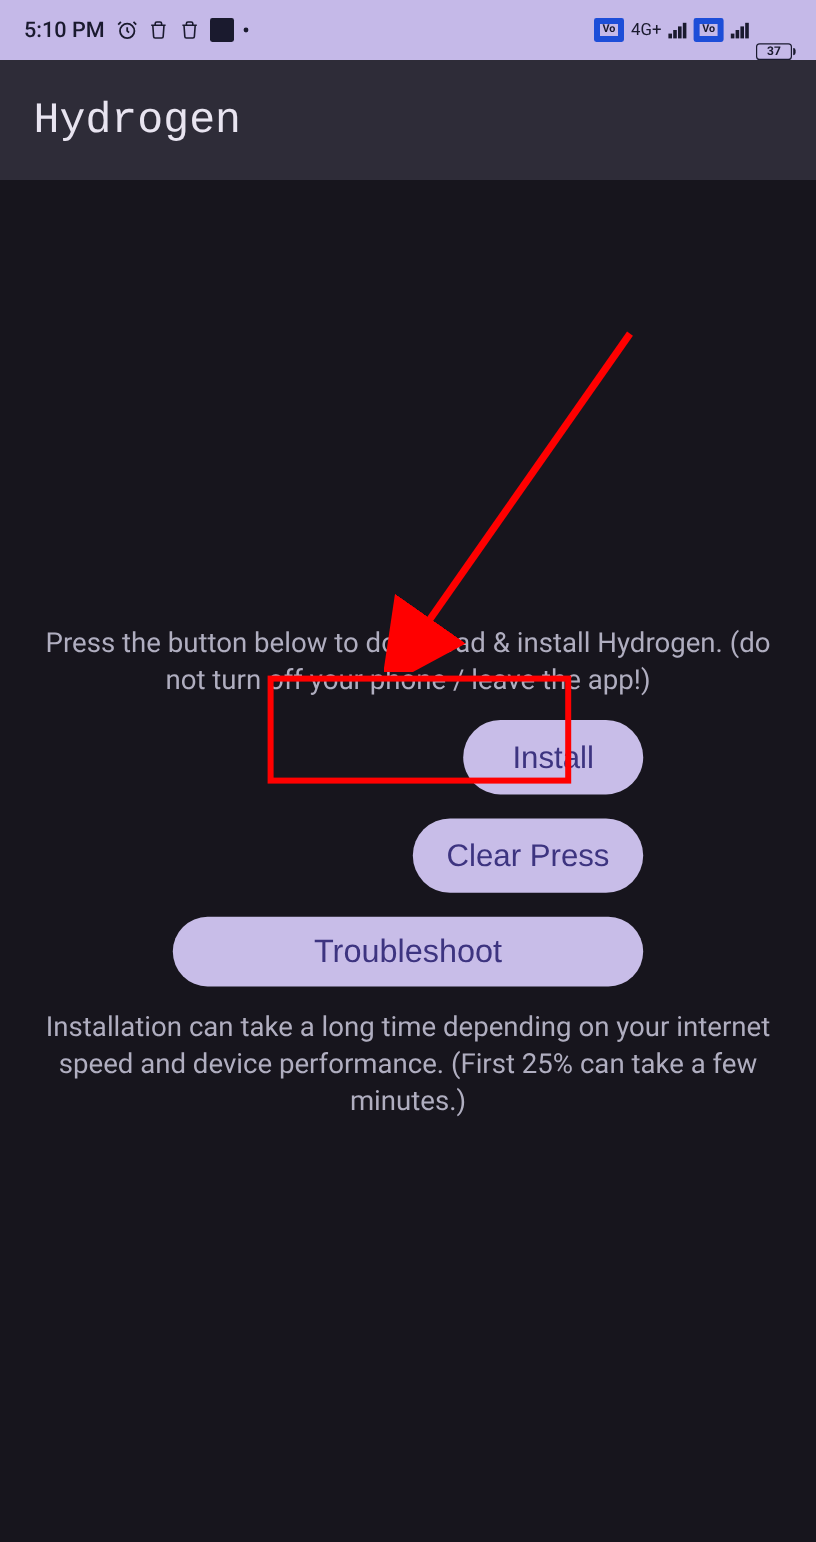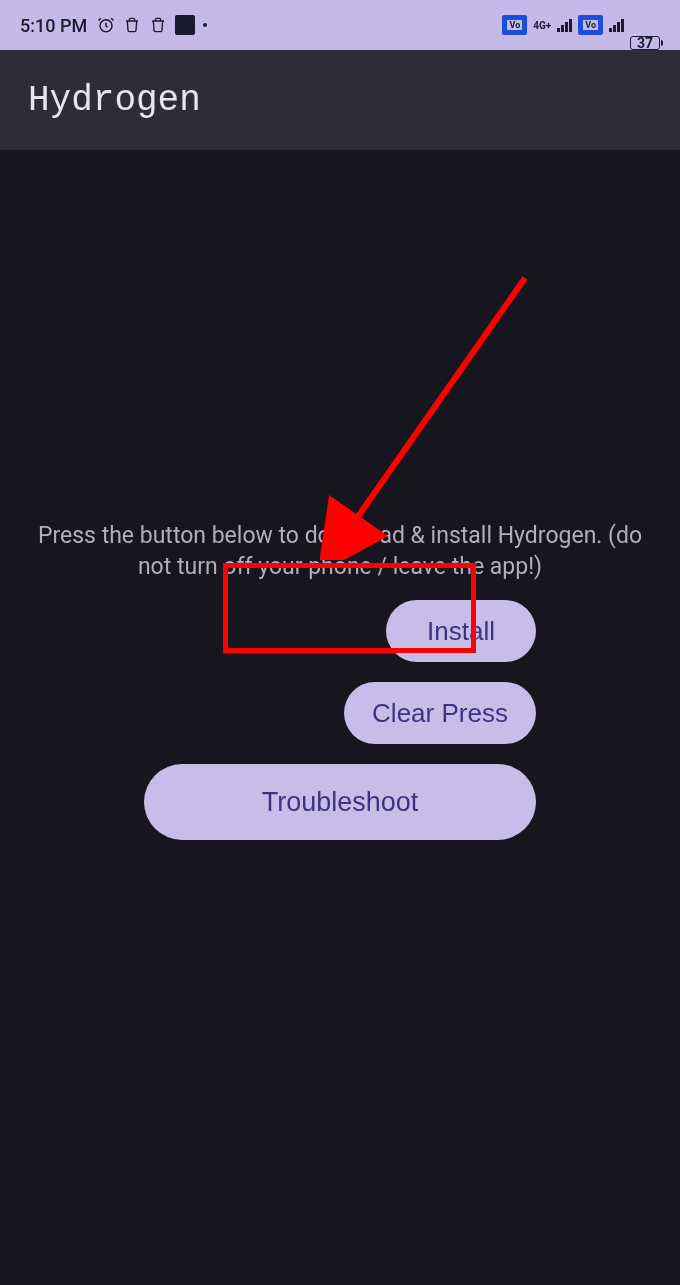--- a/index.html
+++ b/index.html
@@ -100,21 +100,21 @@
     .btn-install {
       width: 150px;
       height: 62px;
     }
     .btn-cleardata {
       width: 192px;
       height: 62px;
     }
     .btn-troubleshoot {
       width: 392px;
-      height: 76px;
+      height: 58px;
       font-size: 27px;
     }
     .instruction-bottom {
       color: #b0aec0;
       font-size: 23px;
       text-align: center;
       margin-top: 18px;
       line-height: 1.35;
       padding: 0 2px;
     }
@@ -139,21 +139,21 @@
     }
     .battery {
       width: 30px;
       height: 14px;
       border: 1.5px solid #1a1a2e;
       border-radius: 3px;
       position: relative;
       display: flex;
       align-items: center;
       justify-content: center;
-      font-size: 14px;
+      font-size: 10px;
       font-weight: bold;
       margin-top: 36px;
     }
     .battery::after {
       content: '';
       position: absolute;
       right: -4px;
       top: 3px;
       width: 2px;
       height: 6px;
@@ -203,21 +203,21 @@
         <svg width="16" height="16" viewBox="0 0 24 24" fill="none" stroke="#1a1a2e" stroke-width="2">
           <path d="M3 6h18M8 6V4a2 2 0 012-2h4a2 2 0 012 2v2M19 6l-1 14a2 2 0 01-2 2H8a2 2 0 01-2-2L5 6"></path>
         </svg>
       </span>
       <span class="square-icon"></span>
       <span class="dot"></span>
     </div>
   </div>
   <div class="status-right">
     <span class="vo-badge">Vo</span>
-    <span style="font-size:10px;font-weight:bold;">4G+</span>
+    <span style="font-size:14px;font-weight:normal;">4G+</span>
     <span class="signal-bars">
       <span class="signal-bar" style="height:4px"></span>
       <span class="signal-bar" style="height:7px"></span>
       <span class="signal-bar" style="height:10px"></span>
       <span class="signal-bar" style="height:13px"></span>
     </span>
     <span class="vo-badge">Vo</span>
     <span class="signal-bars">
       <span class="signal-bar" style="height:4px"></span>
       <span class="signal-bar" style="height:7px"></span>
@@ -234,20 +234,21 @@
 
 <div class="main-content">
   <p class="instruction-top">Press the button below to download &amp; install Hydrogen. (do not turn off your phone / leave the app!)</p>
 
   <div class="button-container">
     <button class="btn btn-install">Install</button>
     <button class="btn btn-cleardata">Clear Press</button>
     <button class="btn btn-troubleshoot">Troubleshoot</button>
   </div>
 
+  <p class="instruction-bottom">Installation can take a long time depending on your internet speed and device performance. (First 25% can take a few minutes.)</p>
 </div>
 
 <div class="highlight-box" style="left:223px; top:563px; width:253px; height:90px;"></div>
 
 <svg class="arrow-svg" style="left:320px; top:270px; width:220px; height:290px;">
   <defs>
     <marker id="arrowhead" markerWidth="12" markerHeight="12" refX="6" refY="6" orient="auto">
       <polygon points="0 0, 12 6, 0 12" fill="#ff0000"></polygon>
     </marker>
   </defs>

